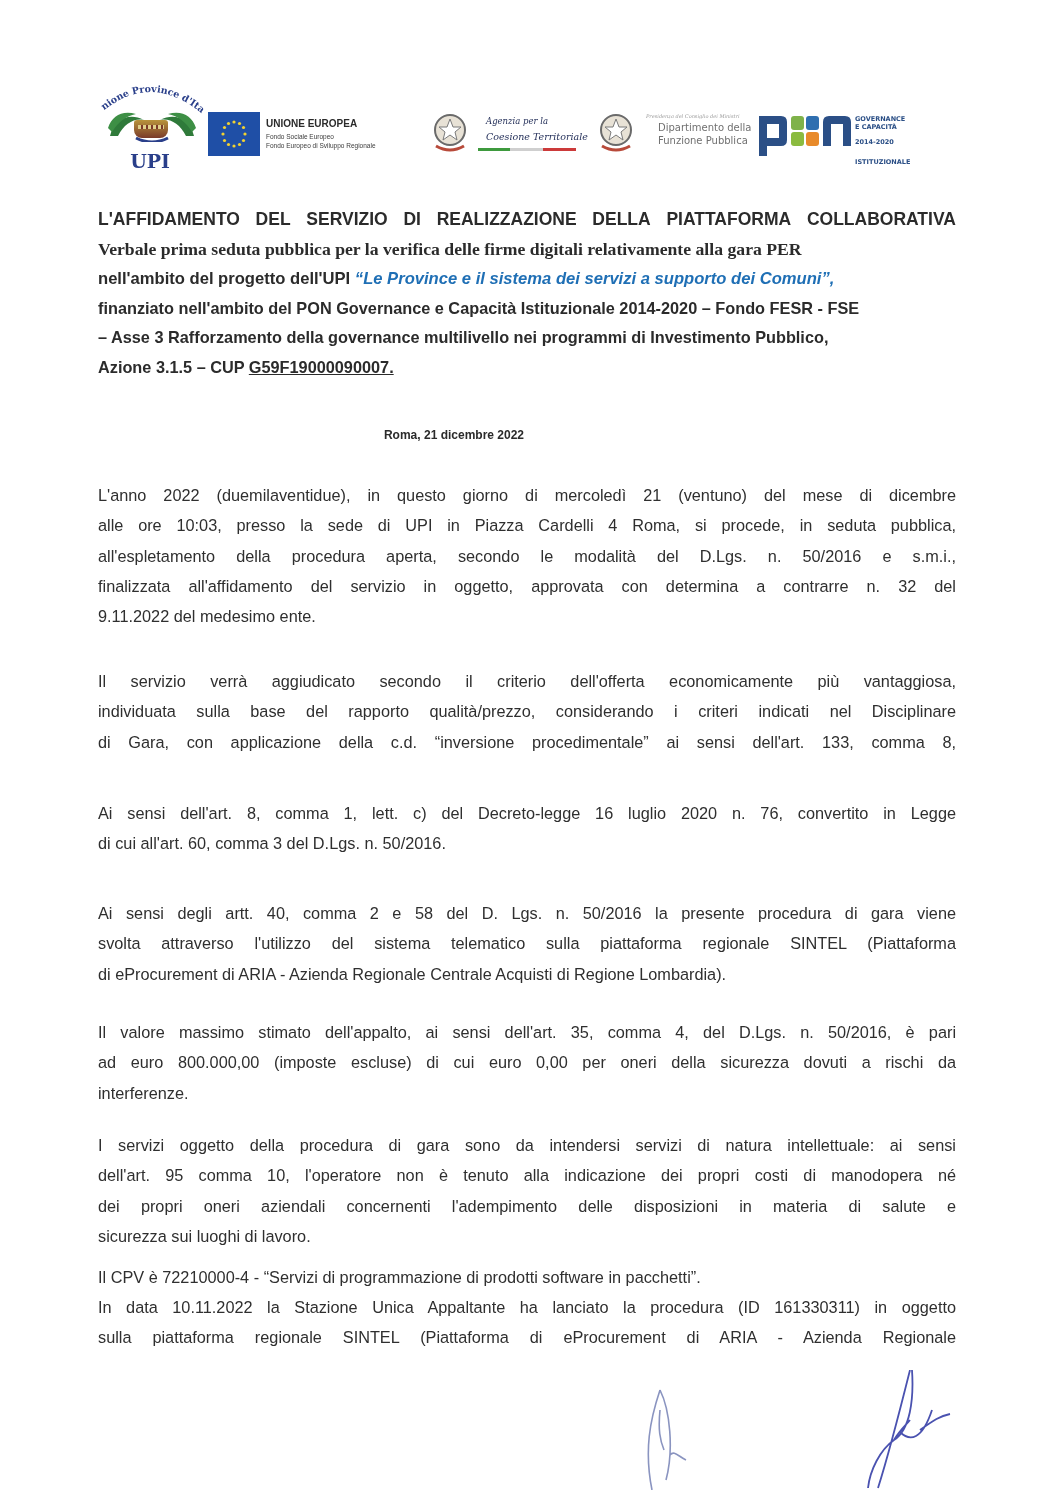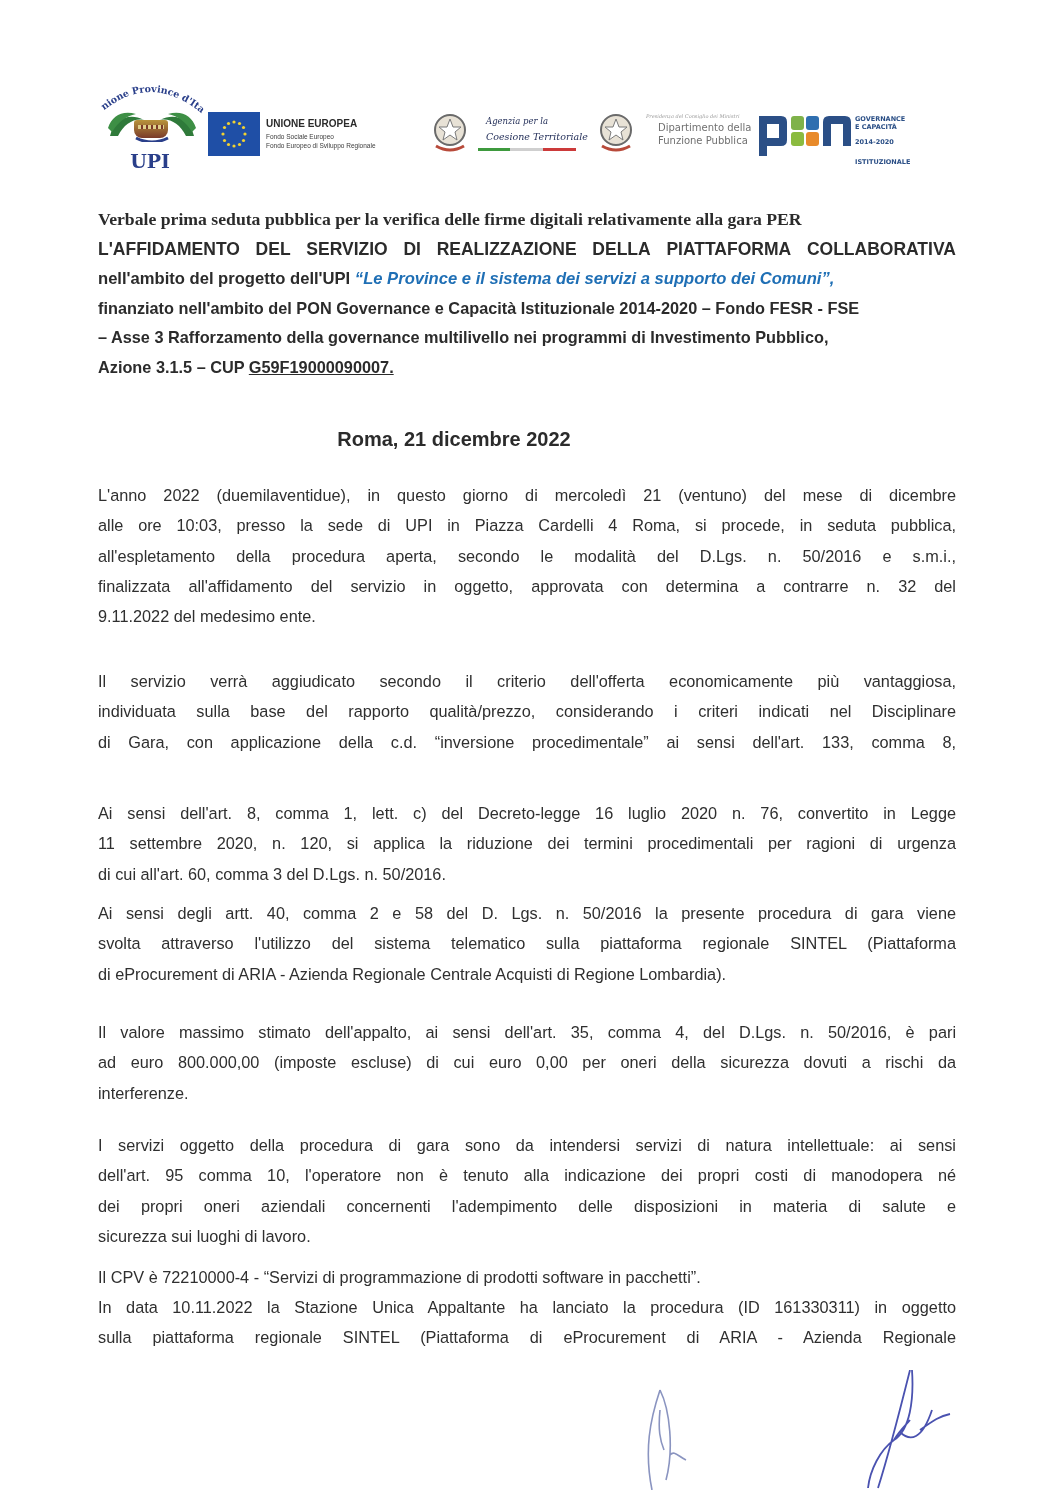--- a/index.html
+++ b/index.html
@@ -48,21 +48,21 @@
 
     
     .title-block { position: absolute; left: 98px; top: 205px; width: 858px; text-align: justify; text-align-last: left; }
     .tline { display: block; font-size: 17.5px; line-height: 29.5px; font-weight: bold; white-space: nowrap; color: #2b2b2b; }
     .serif { font-family: "Liberation Serif", serif; }
     .sans { font-family: "Liberation Sans", sans-serif; }
     .tline.just { display: flex; justify-content: space-between; }
     .blue { color: #1f6fb5; font-style: italic; }
     .u { text-decoration: underline; }
 
-    .date { position: absolute; left: 0; width: 908px; top: 428px; text-align: center; font-family: "Liberation Sans", sans-serif; font-weight: bold; font-size: 20px; color: #2b2b2b; }
+    .date { position: absolute; left: 0; width: 908px; top: 428px; text-align: center; font-family: "Liberation Sans", sans-serif; font-weight: bold; font-size: 12px; color: #2b2b2b; }
 
     
     .para { position: absolute; left: 98px; width: 858px; font-family: "Liberation Sans", sans-serif; font-size: 16.3px; line-height: 30.3px; color: #2f2f2f; }
     .para .ln { display: block; white-space: nowrap; text-align-last: justify; text-align: justify; }
     .para .ln.last { text-align-last: left; }
     .p1 { top: 480px; }
     .p2 { top: 666px; }
     .p3 { top: 798px; }
     .p4 { top: 898px; }
     .p5 { top: 1017px; }
@@ -159,31 +159,31 @@
       <path d="M66,34 V10 Q66,4 72,4 H88 Q94,4 94,10 V34 H86 V12 H74 V34 Z" fill="#2b4f86"></path>
     </svg>
     <div class="tx tx1">GOVERNANCE</div>
     <div class="tx tx2">E CAPACITÀ</div>
     <div class="tx tx3">ISTITUZIONALE</div>
     <div class="tx tx4">2014-2020</div>
   </div>
 </div>
 
 <div class="title-block">
-  <span class="tline serif" style="font-size:17.7px;">Verbale prima seduta pubblica per la verifica delle firme digitali relativamente alla gara PER</span>
   <span class="tline sans just">
     <span>L'AFFIDAMENTO</span>
     <span>DEL</span>
     <span>SERVIZIO</span>
     <span>DI</span>
     <span>REALIZZAZIONE</span>
     <span>DELLA</span>
     <span>PIATTAFORMA</span>
     <span>COLLABORATIVA</span>
   </span>
+  <span class="tline serif" style="font-size:17.7px;">Verbale prima seduta pubblica per la verifica delle firme digitali relativamente alla gara PER</span>
   <span class="tline sans" style="font-size:16.6px;"><span>nell'ambito del progetto dell'UPI </span><span class="blue">“Le Province e il sistema dei servizi a supporto dei Comuni”,</span></span>
   <span class="tline sans" style="font-size:16.3px;">finanziato nell'ambito del PON Governance e Capacità Istituzionale 2014-2020 – Fondo FESR - FSE</span>
   <span class="tline sans" style="font-size:16.3px;">– Asse 3 Rafforzamento della governance multilivello nei programmi di Investimento Pubblico,</span>
   <span class="tline sans" style="font-size:16.3px;"><span>Azione 3.1.5 – CUP </span><span class="u">G59F19000090007.</span></span>
 </div>
 
 <div class="date">Roma, 21 dicembre 2022</div>
 
 <div class="para p1">
   <span class="ln">L'anno 2022 (duemilaventidue), in questo giorno di mercoledì 21 (ventuno) del mese di dicembre</span>
@@ -194,21 +194,20 @@
 </div>
 
 <div class="para p2">
   <span class="ln">Il servizio verrà aggiudicato secondo il criterio dell'offerta economicamente più vantaggiosa,</span>
   <span class="ln">individuata sulla base del rapporto qualità/prezzo, considerando i criteri indicati nel Disciplinare</span>
   <span class="ln">di Gara, con applicazione della c.d. “inversione procedimentale” ai sensi dell'art. 133, comma 8,</span>
 </div>
 
 <div class="para p3">
   <span class="ln">Ai sensi dell'art. 8, comma 1, lett. c) del Decreto-legge 16 luglio 2020 n. 76, convertito in Legge</span>
-  <span class="ln">11 settembre 2020, n. 120, si applica la riduzione dei termini procedimentali per ragioni di urgenza</span>
   <span class="ln last">di cui all'art. 60, comma 3 del D.Lgs. n. 50/2016.</span>
 </div>
 
 <div class="para p4">
   <span class="ln">Ai sensi degli artt. 40, comma 2 e 58 del D. Lgs. n. 50/2016 la presente procedura di gara viene</span>
   <span class="ln">svolta attraverso l'utilizzo del sistema telematico sulla piattaforma regionale SINTEL (Piattaforma</span>
   <span class="ln last">di eProcurement di ARIA - Azienda Regionale Centrale Acquisti di Regione Lombardia).</span>
 </div>
 
 <div class="para p5">

